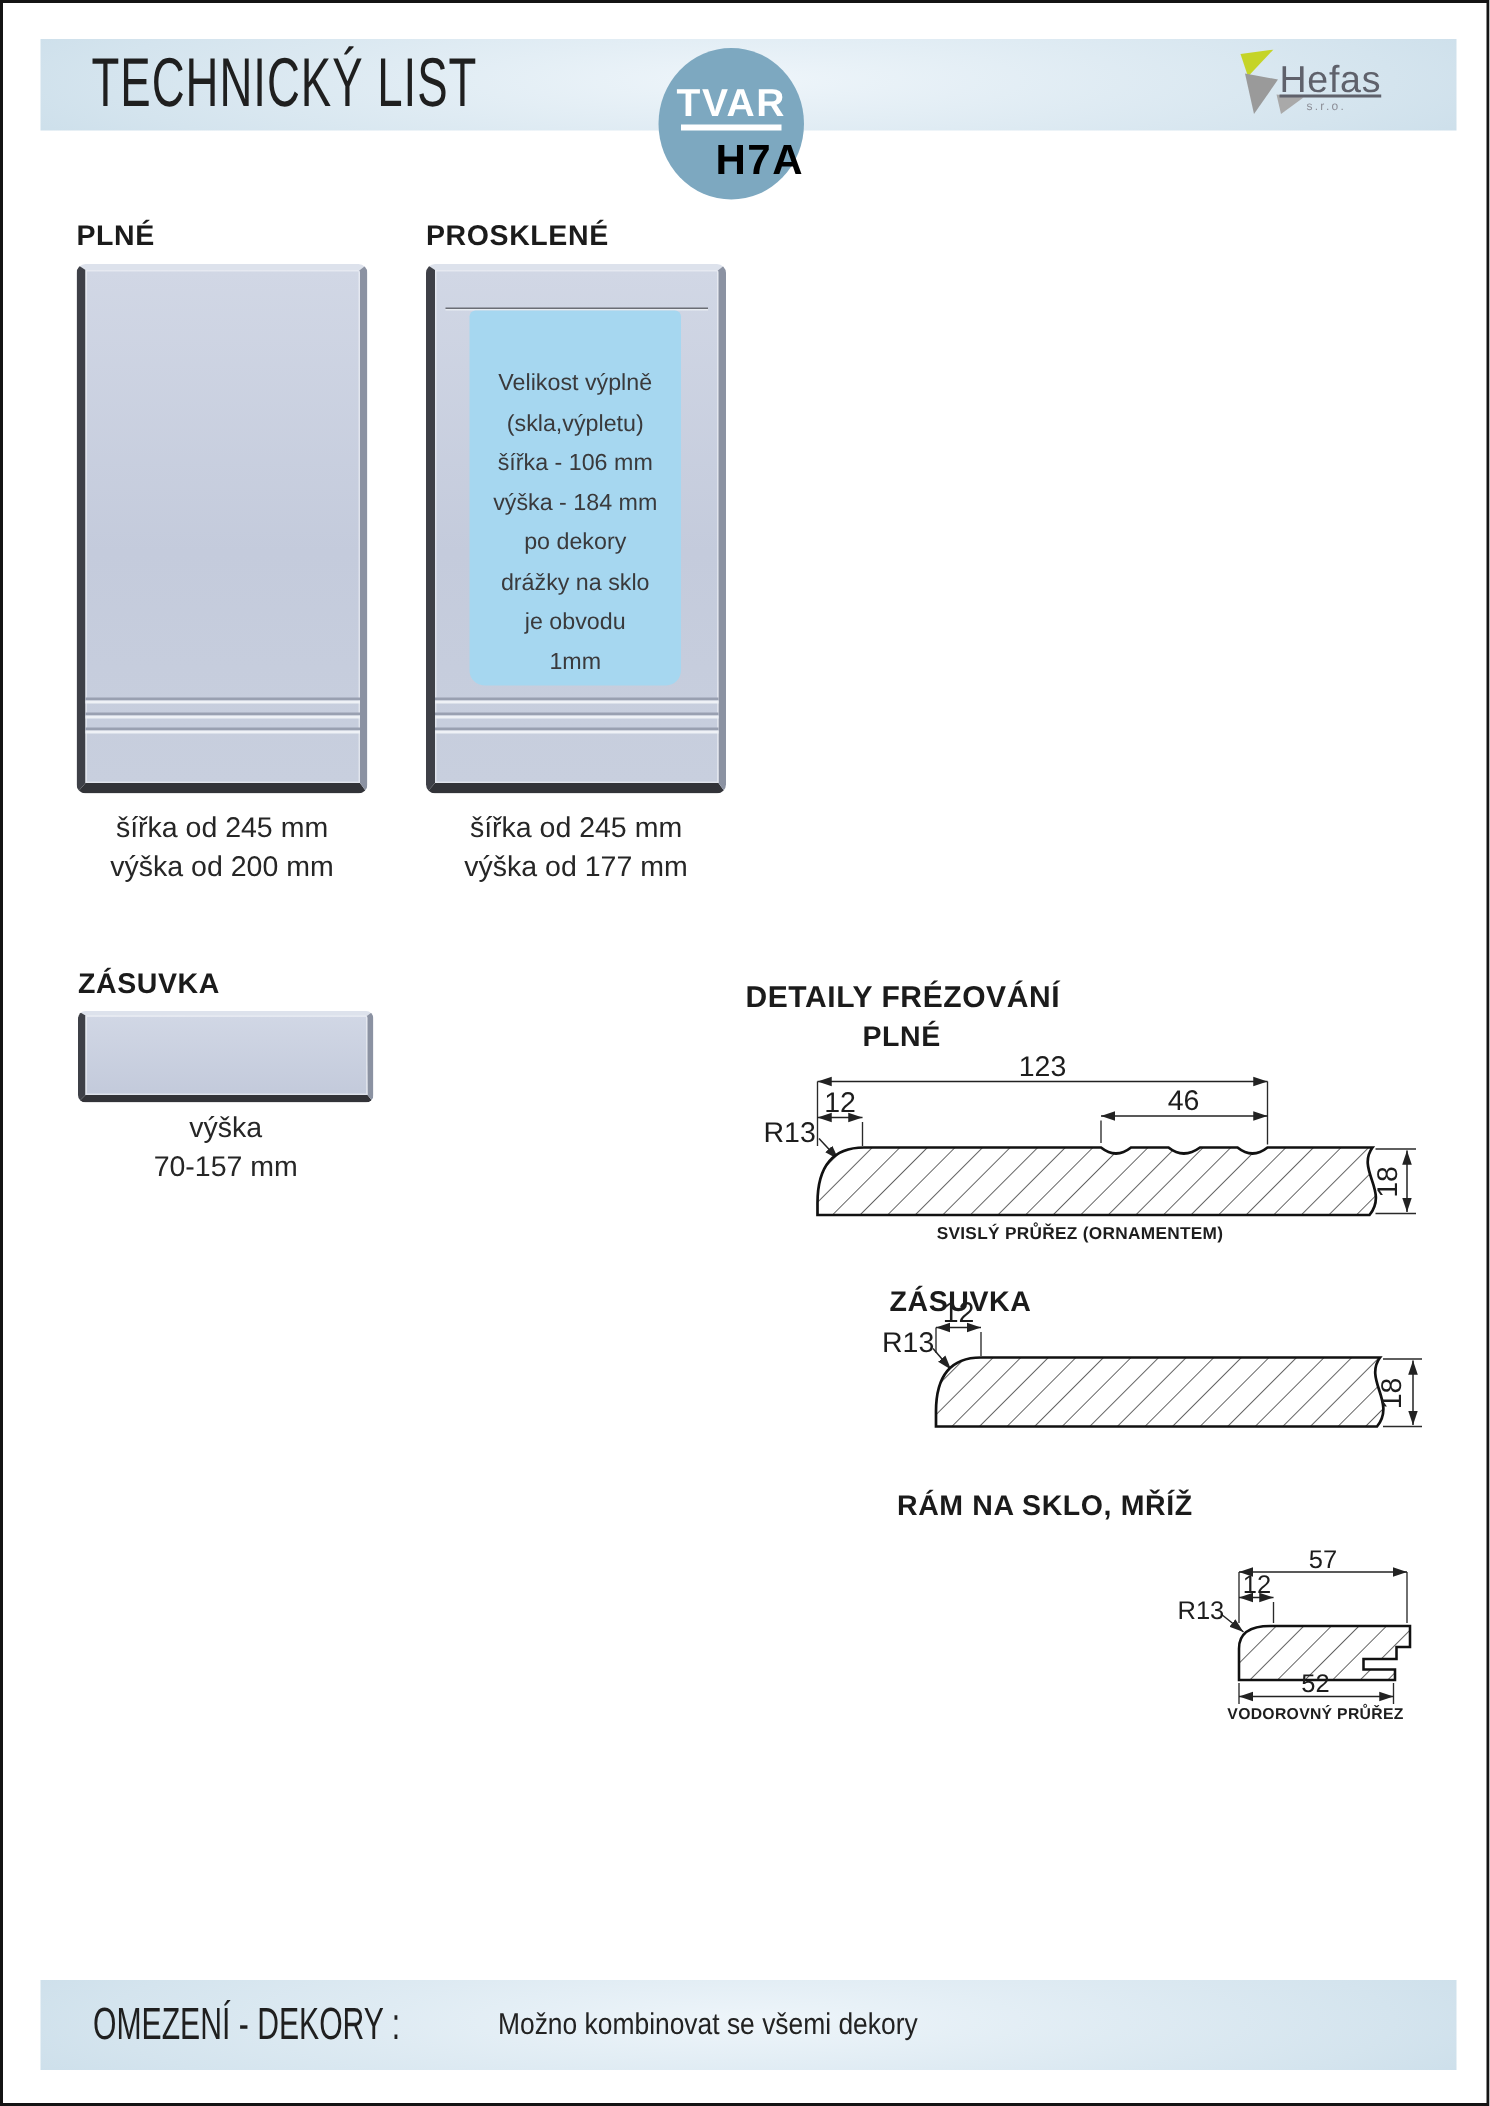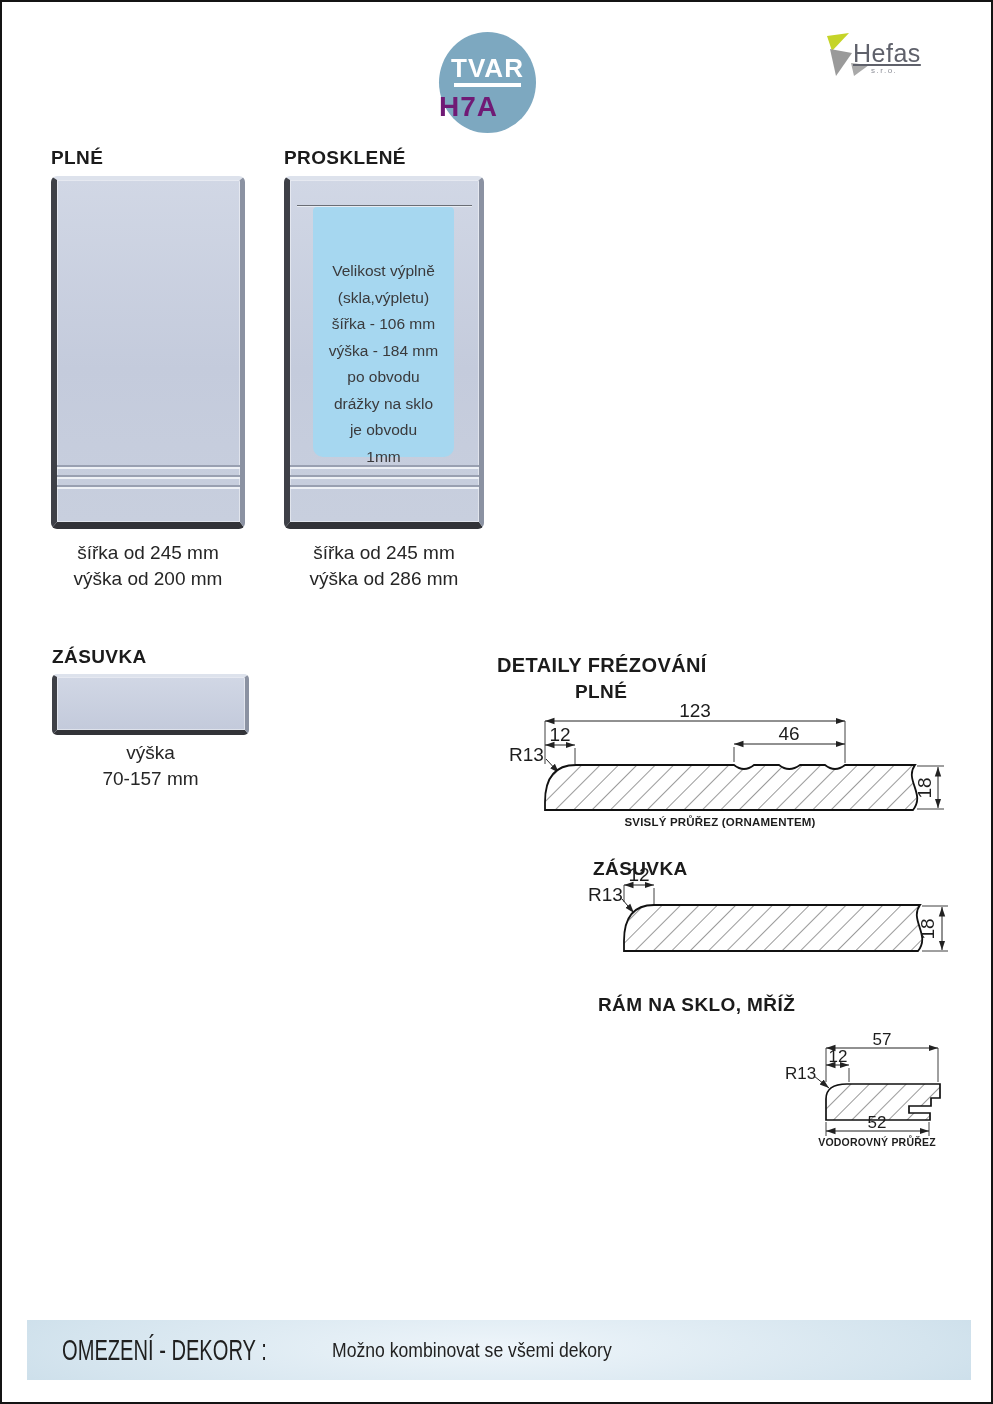--- a/index.html
+++ b/index.html
@@ -20,22 +20,22 @@
     transform:translateY(-54%) scaleX(0.66); transform-origin:left center;
     font-size:46px; font-weight:400; color:#1f1f1f; white-space:nowrap; letter-spacing:1px;
   }
   .badge {
     position:absolute; left:437px; top:30px; width:97px; height:101px;
     background:#7da8c0; border-radius:50%; z-index:5;text-decoration:underline;
   }
   .badge .t1 { position:absolute; top:21px; left:0; width:100%; text-align:center;
     color:#fff; font-weight:700; font-size:26px; letter-spacing:1px; }
   .badge .dv { position:absolute; top:51px; left:15px; right:15px; height:4px; background:#fff; }
-  .badge .t2 { position:absolute; top:59px; left:0; width:100%; text-align:left;
-    color:#701a75; font-weight:700; font-size:28px; letter-spacing:1px; }
+  .badge .t2 { position:absolute; top:59px; left:0; width:100%; text-align:right;
+    color:#000000; font-weight:700; font-size:28px; letter-spacing:1px; }
 
   .logo { position:absolute; left:820px; top:31px; width:110px; height:48px; }
   .logo .brand { position:absolute; left:31px; top:6px; font-size:25px; color:#5f616b; letter-spacing:0.5px;text-decoration:underline; }
   .logo .suffix { position:absolute; left:49px; top:33px; font-size:8px; color:#8d8f98; letter-spacing:1.5px; }
 
   
   .panel3d {
     position:absolute; box-sizing:border-box; border-radius:6px;
     border-top:4px solid #dde2ec; border-left:6px solid #3e4047;
     border-right:5px solid #8b92a2; border-bottom:7px solid #323338;
@@ -49,22 +49,22 @@
     background:linear-gradient(180deg,#d1d7e5 0%,#c3cadb 100%);
     box-shadow: inset 0 0 0 1px rgba(255,255,255,.45);
   }
   .groove { position:absolute; left:0; right:0; height:0;
     border-top:2px solid #99a0b1; border-bottom:2px solid #eef1f6; }
 
   .glass { position:absolute; left:23px; top:27px; width:141px; height:250px;
     background:#a6d7f0; border-radius:4px 4px 10px 10px; }
   .glass-topline { position:absolute; left:7px; top:25px; width:175px; height:0;
     border-top:1px solid #6a6d75; border-bottom:1px solid #e8ecf2; }
-  .glass-text { padding-top:24px; text-align:center; font-size:15.5px;
-    line-height:26.5px; color:#3a3a3c;margin-top:27px; }
+  .glass-text { padding-top:36px; text-align:center; font-size:15.5px;
+    line-height:26.5px; color:#3a3a3c; }
 
   .sec-title { position:absolute; font-weight:700; font-size:19px; color:#1b1b1b;
     text-align:left; letter-spacing:0.4px; white-space:nowrap; }
   .caption { position:absolute; text-align:center; font-size:19px; color:#262626; line-height:26px; }
 
   .ftr-label {
     font-size:30px; font-weight:400; color:#1f1f1f; white-space:nowrap;
     transform:scaleX(0.67); transform-origin:left center; display:inline-block;
   }
   .ftr-text {
@@ -76,20 +76,23 @@
   svg text { font-family:"Liberation Sans", sans-serif; fill:#1d1d1d; }
   .dimtxt { font-size:19px; }
   .dimtxt-sm { font-size:17px; }
   .captxt { font-size:11.5px; font-weight:700; letter-spacing:0.2px; }
 </style>
 </head>
 <body>
 
 <div class="page">
 
+  <div class="abs gradbar" style="left:25px; top:24px; width:944px; height:61px;">
+    <div class="hdr-title">TECHNICKÝ LIST</div>
+  </div>
 
   <div class="badge">
     <div class="t1">TVAR</div>
     <div class="dv"></div>
     <div class="t2">H7A</div>
   </div>
 
   <div class="logo">
     <svg class="abs" style="left:0;top:0;" width="52" height="48" viewBox="0 0 52 48">
       <polygon points="5,3 27,0 10,18" fill="#c5d428"></polygon>
@@ -113,33 +116,33 @@
 
   <div class="sec-title" style="left:282px; top:145px; width:200px;">PROSKLENÉ</div>
   <div class="panel3d" style="left:282px; top:174px; width:200px; height:353px;">
     <div class="glass-topline"></div>
     <div class="glass">
       <div class="glass-text">
         <div>Velikost výplně</div>
         <div>(skla,výpletu)</div>
         <div>šířka - 106 mm</div>
         <div>výška - 184 mm</div>
-        <div>po obvodu</div>
+        <div>po dekory</div>
         <div>drážky na sklo</div>
         <div>je obvodu</div>
         <div>1mm</div>
       </div>
     </div>
     <div class="groove" style="top:285px;"></div>
     <div class="groove" style="top:295px;"></div>
     <div class="groove" style="top:305px;"></div>
   </div>
   <div class="caption" style="left:282px; top:538px; width:200px;">
     <div>šířka od 245 mm</div>
-    <div>výška od 286 mm</div>
+    <div>výška od 177 mm</div>
   </div>
 
   <div class="sec-title" style="left:50px; top:644px; width:197px;">ZÁSUVKA</div>
   <div class="drawer3d" style="left:50px; top:672px; width:197px; height:61px;"></div>
   <div class="caption" style="left:50px; top:738px; width:197px;">
     <div>výška</div>
     <div>70-157 mm</div>
   </div>
 
   <div class="sec-title" style="left:495px; top:640px; width:330px; font-size:20px;margin-top:12px;">DETAILY FRÉZOVÁNÍ</div>

